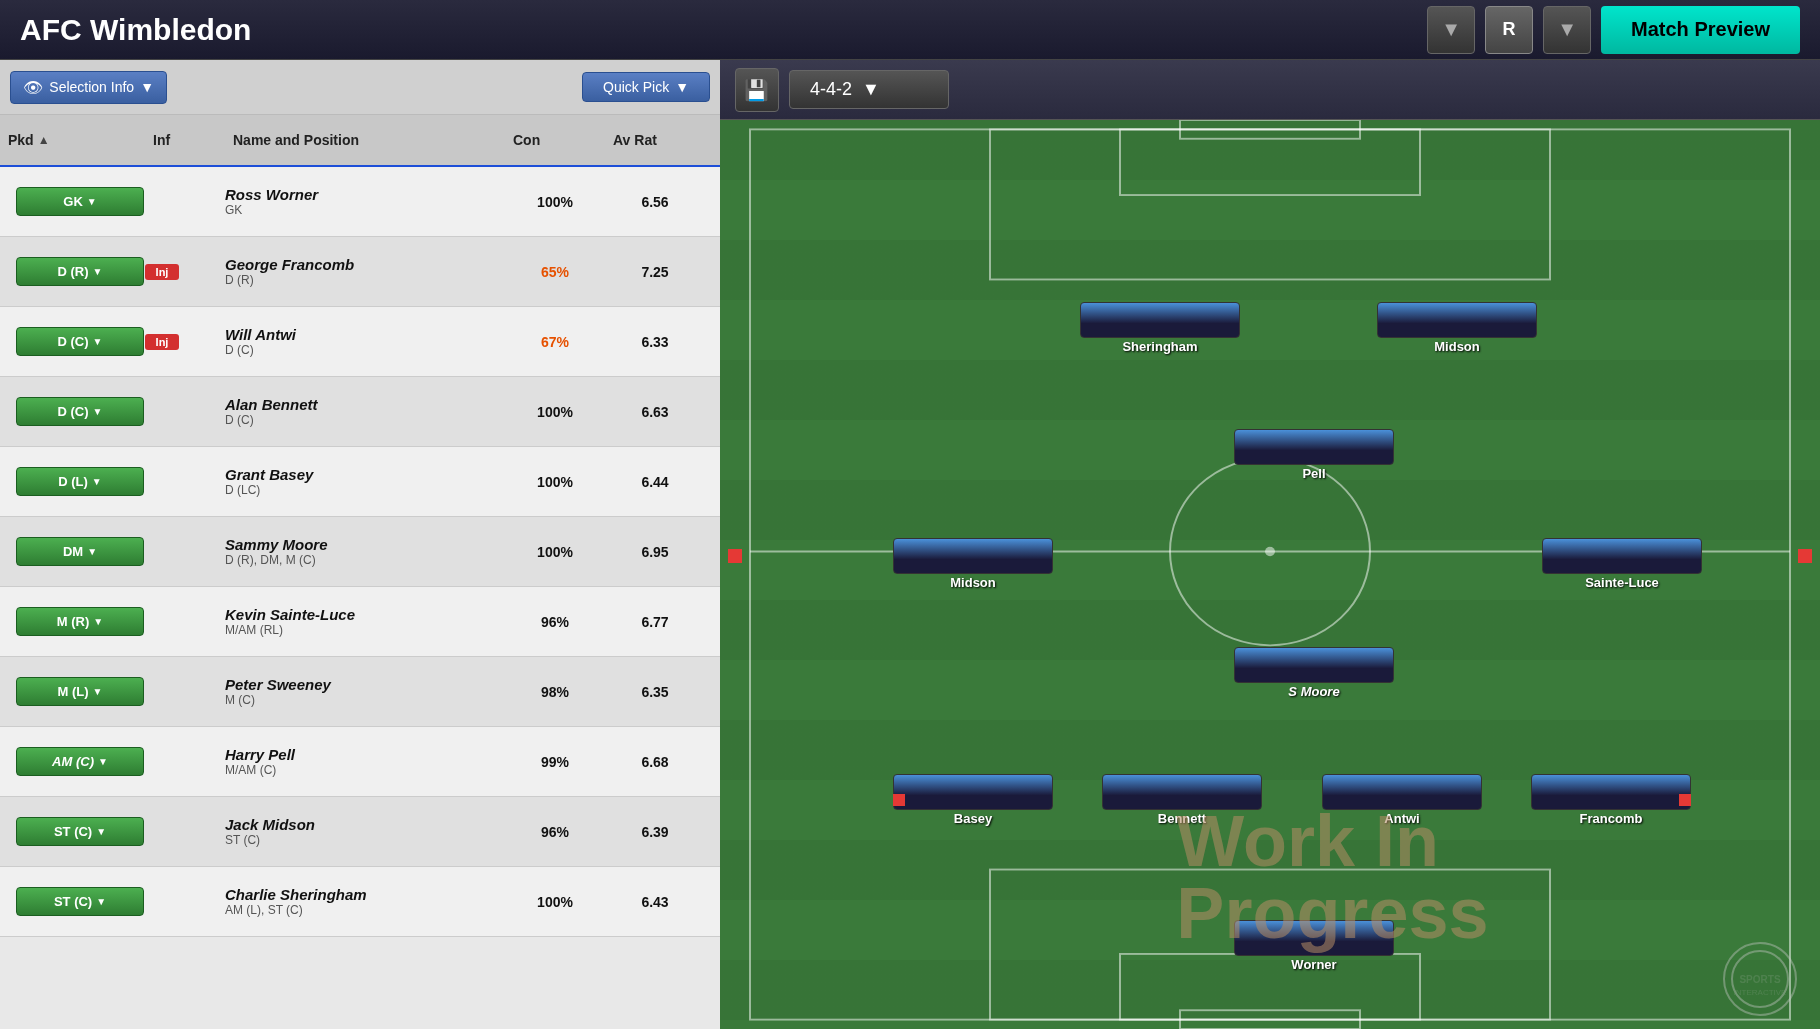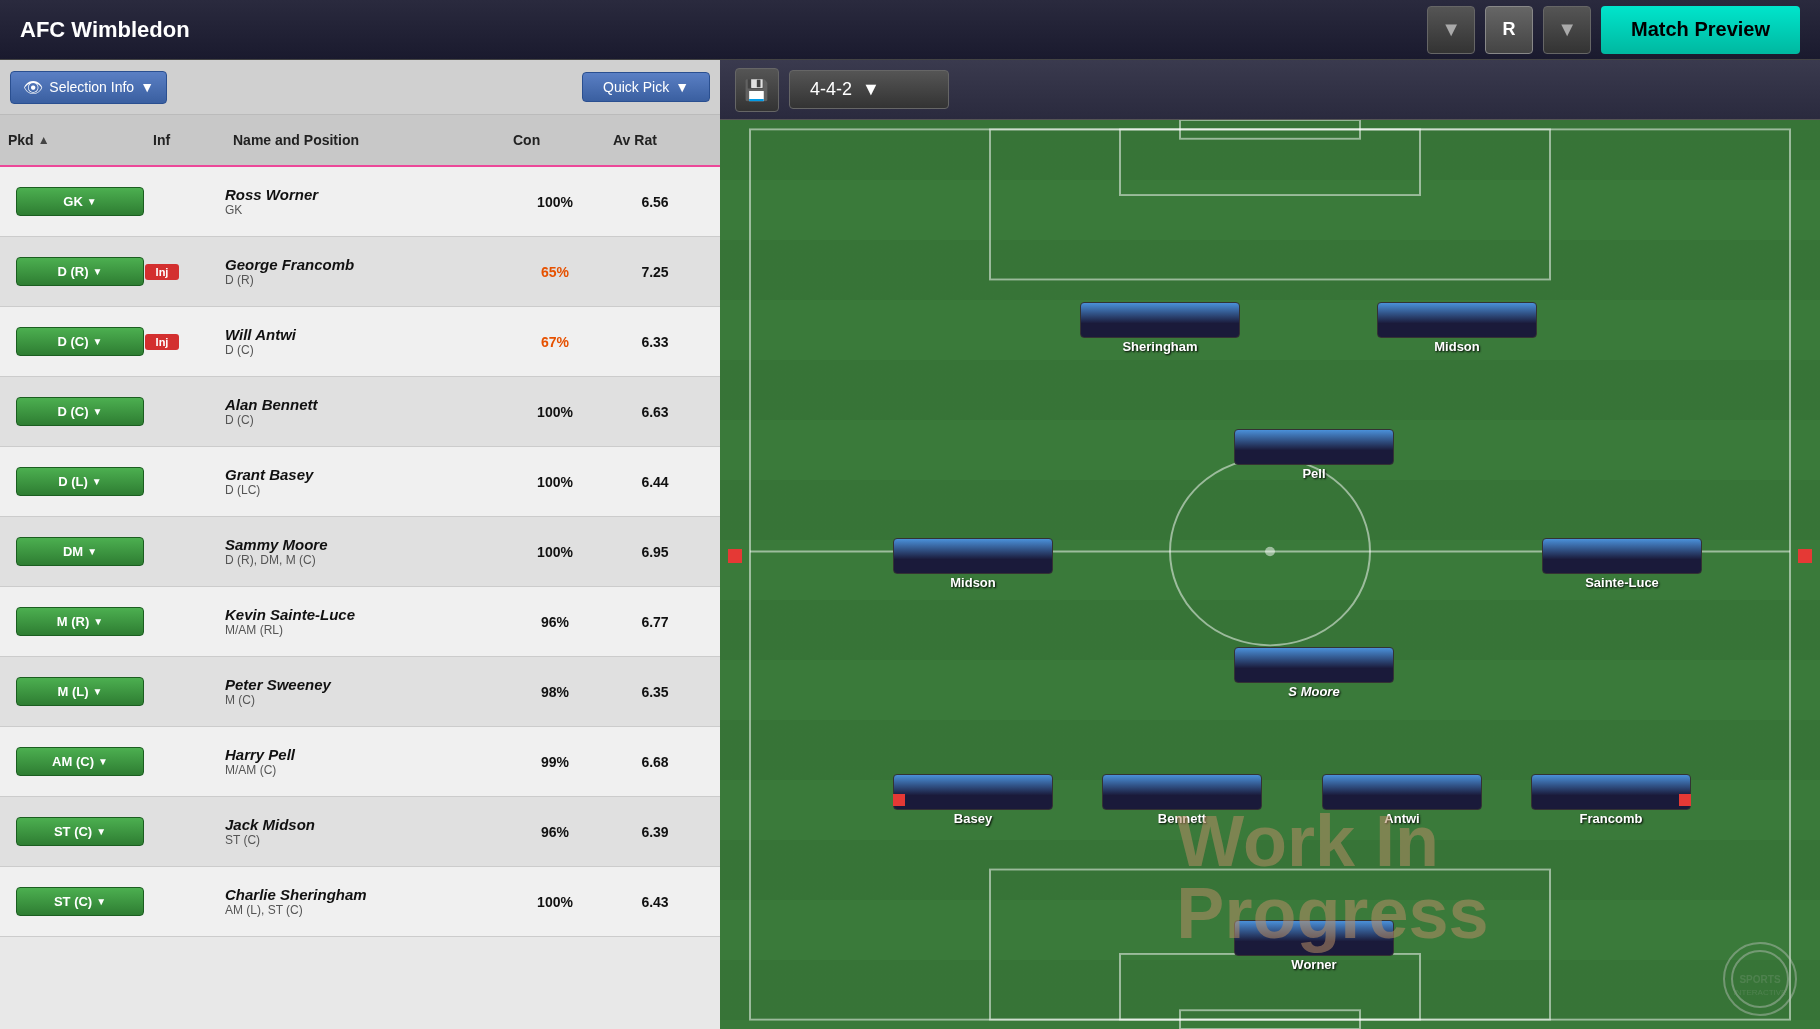--- a/index.html
+++ b/index.html
@@ -18,21 +18,21 @@
       height: 60px;
       background: linear-gradient(180deg, #2a2a3e 0%, #1a1a2e 100%);
       display: flex;
       align-items: center;
       justify-content: space-between;
       padding: 0 20px;
       border-bottom: 1px solid #444;
     }
     .header-title {
       color: #fff;
-      font-size: 22px;
+      font-size: 30px;
       font-weight: bold;
     }
     .header-right {
       display: flex;
       align-items: center;
       gap: 10px;
     }
     .arrow-btn {
       width: 48px;
       height: 48px;
@@ -123,21 +123,21 @@
       cursor: pointer;
       font-size: 14px;
       border: 1px solid #2a4f90;
     }
 
     
     .table-header {
       display: grid;
       grid-template-columns: 145px 80px 280px 100px 100px 15px;
       background: #c8c8c8;
-      border-bottom: 2px solid #ec4899;
+      border-bottom: 2px solid #1d4ed8;
       height: 52px;
       align-items: center;
     }
     .th {
       padding: 0 8px;
       font-size: 14px;
       font-weight: bold;
       color: #222;
     }
     .th.pkd {
@@ -559,21 +559,21 @@
           <div style="text-align: center;"></div>
           <div class="player-info">
             <div class="player-name">Peter Sweeney</div>
             <div class="player-pos">M (C)</div>
           </div>
           <div class="con-val normal">98%</div>
           <div class="rat-val">6.35</div>
           <div></div>
         </div>
         <div class="table-row">
-          <div style="padding: 0px 8px;">
+          <div style="padding: 0px 8px; font-style: italic;">
             <div class="pos-btn">
               <span>AM (C)</span>
               <span style="font-size:10px">▼</span>
             </div>
           </div>
           <div style="text-align: center;"></div>
           <div class="player-info">
             <div class="player-name">Harry Pell</div>
             <div class="player-pos">M/AM (C)</div>
           </div>

